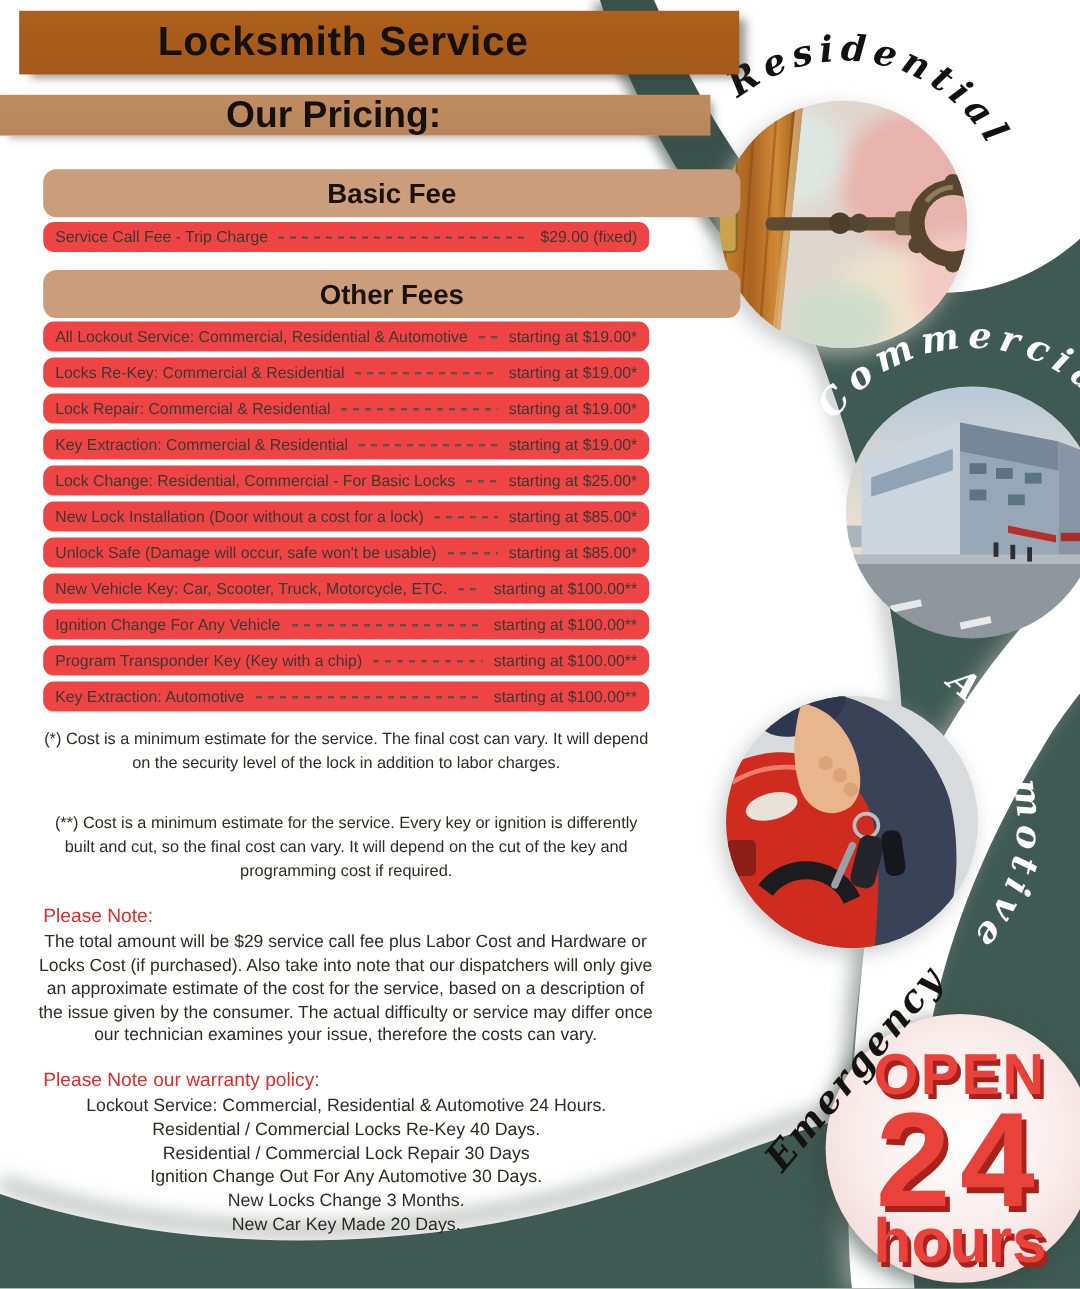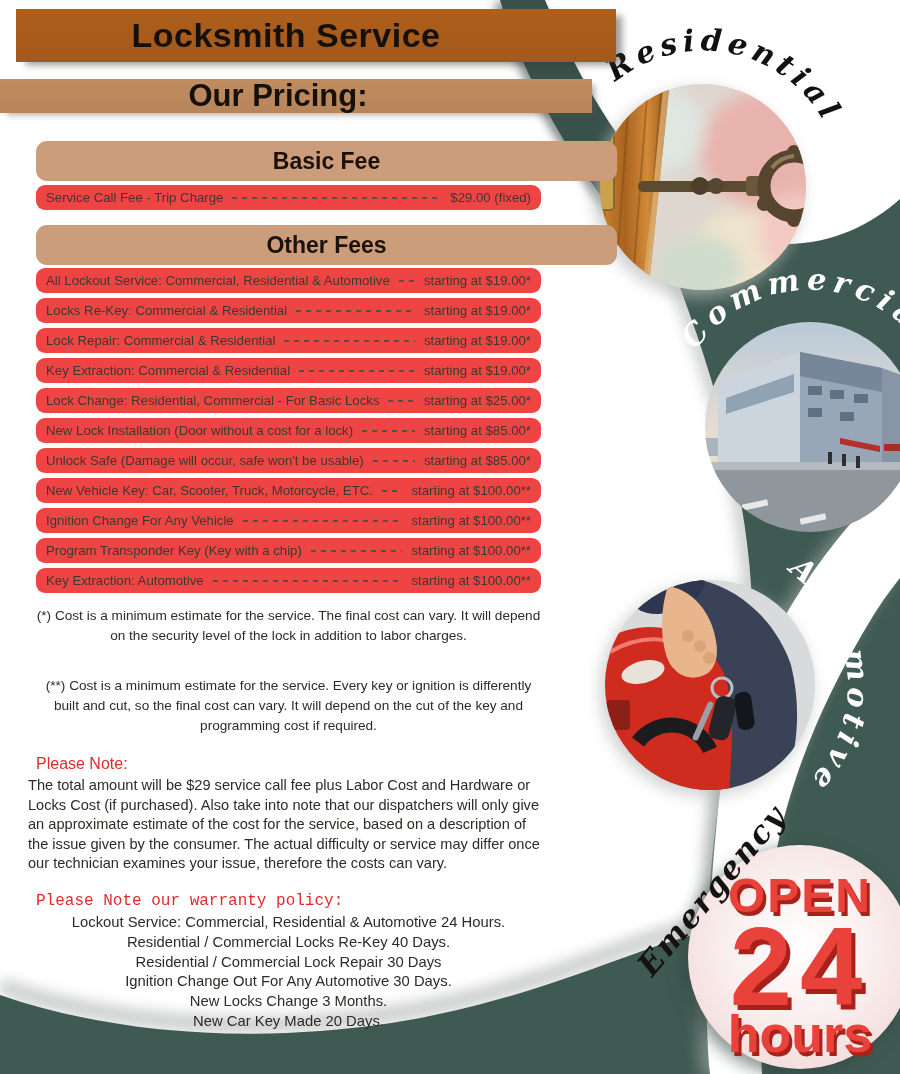--- a/index.html
+++ b/index.html
@@ -36,22 +36,22 @@
   #fees-list{position:absolute;left:36px;top:268px;width:505px;}
 
   .fn{position:absolute;left:36px;width:505px;text-align:center;font-size:13.6px;
     color:#2e2a26;line-height:19.8px;}
   #fn1{top:606px;}
   #fn2{top:676px;}
 
   .red-head{position:absolute;left:36px;width:505px;
     font-size:16px;color:#e12b2b;}
   #note-head{top:755px;}
-  #warranty-head{top:892px;font-family:Liberation Mono, monospace;}
-  #note-body{position:absolute;left:28px;top:776px;width:520px;
+  #warranty-head{top:892px;}
+  #note-body{position:absolute;left:28px;top:776px;width:520px;text-align:center;
     font-size:14.6px;color:#2e2a26;line-height:19.6px;}
   #warranty-list{position:absolute;left:36px;top:913px;width:505px;text-align:center;
     font-size:14.8px;color:#2e2a26;line-height:19.8px;}
 </style>
 </head>
 <body>
 
 <div class="page">
 
 <svg id="bg" width="900" height="1074" viewBox="0 0 900 1074">

